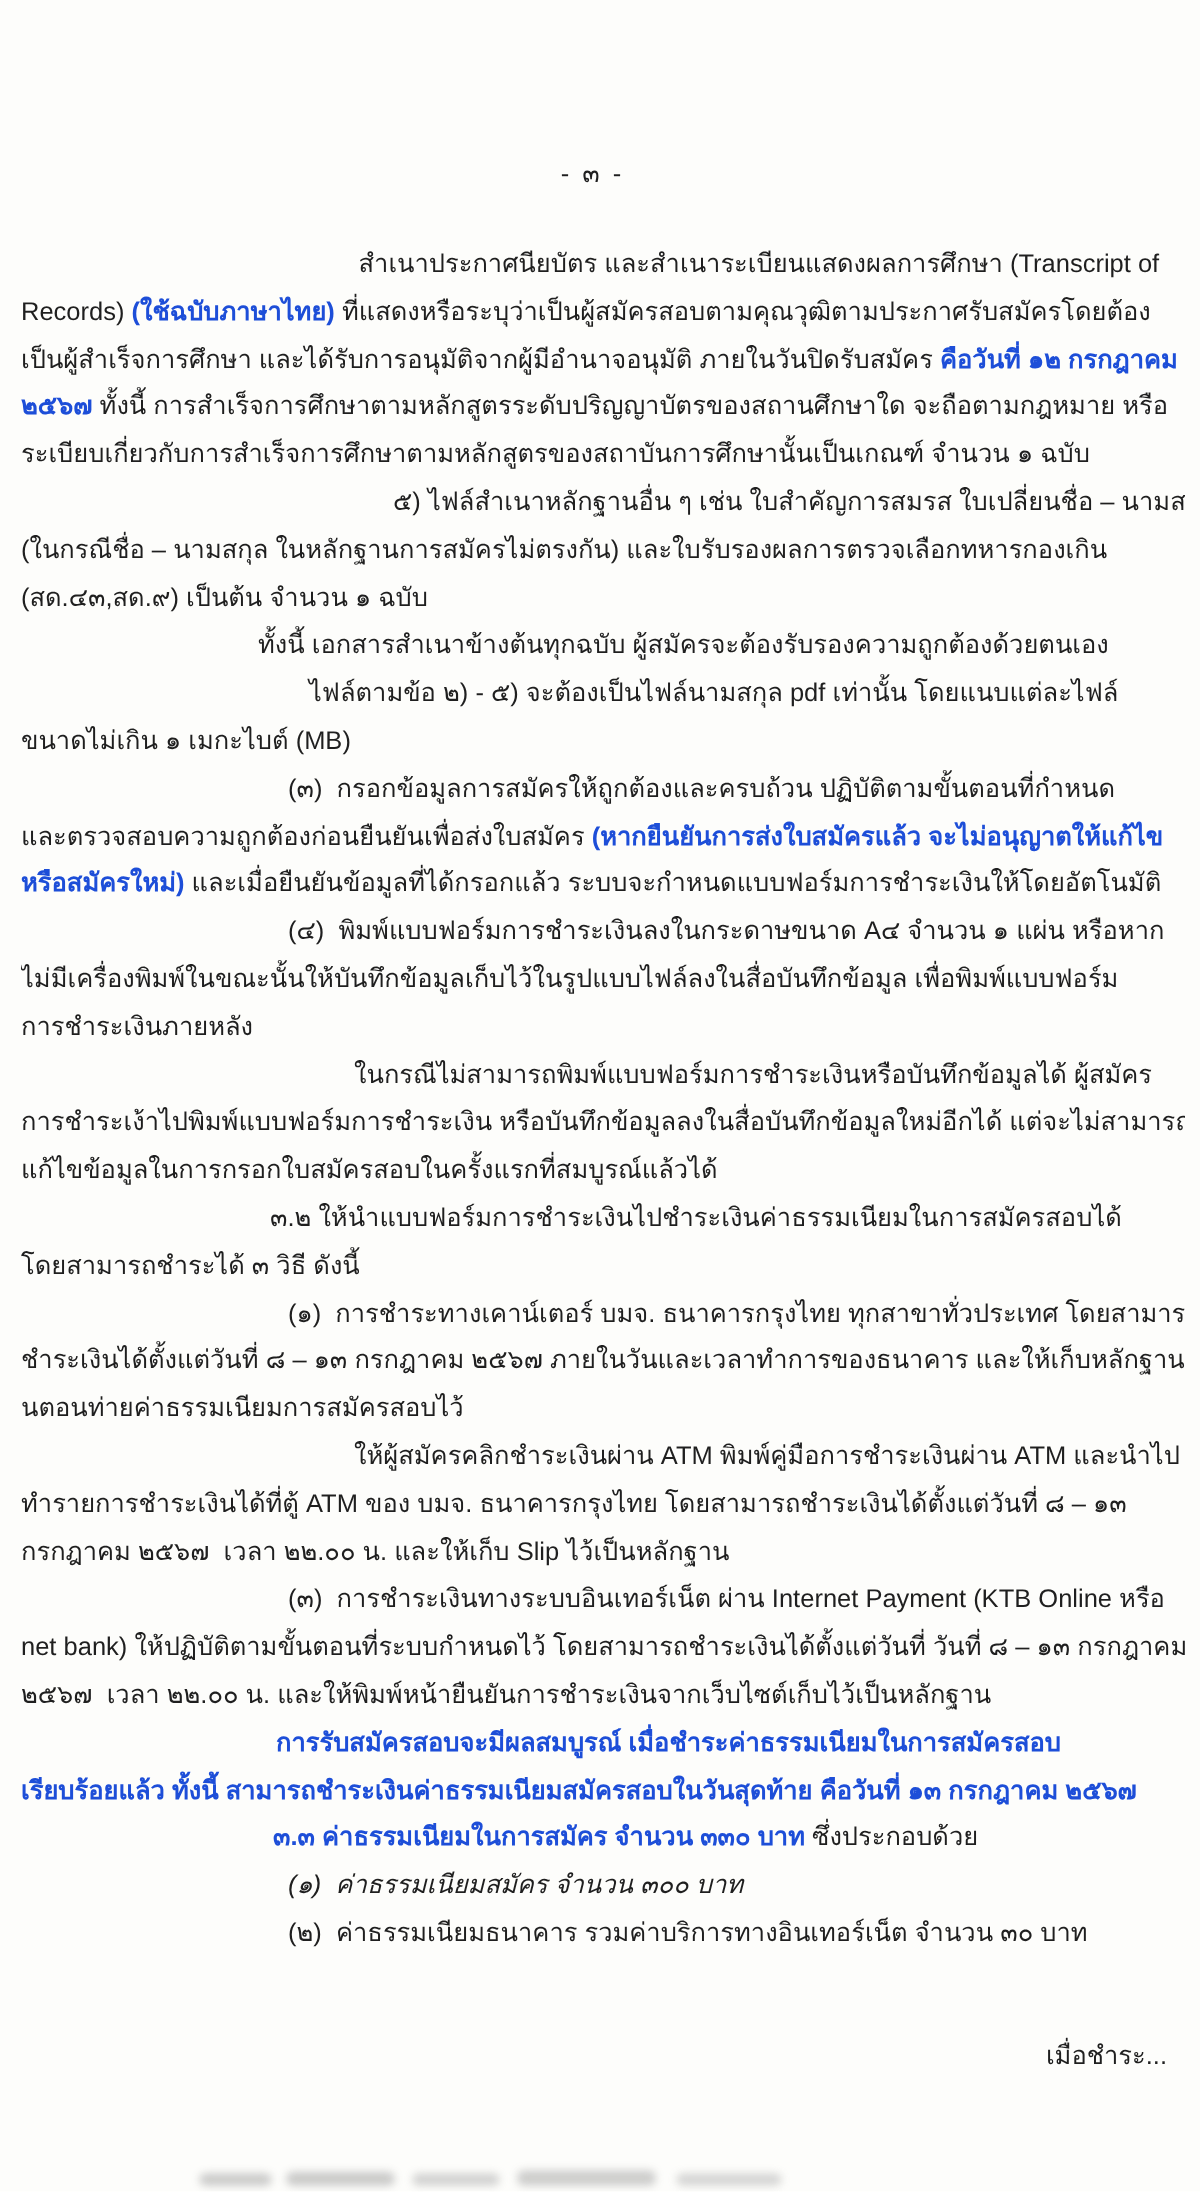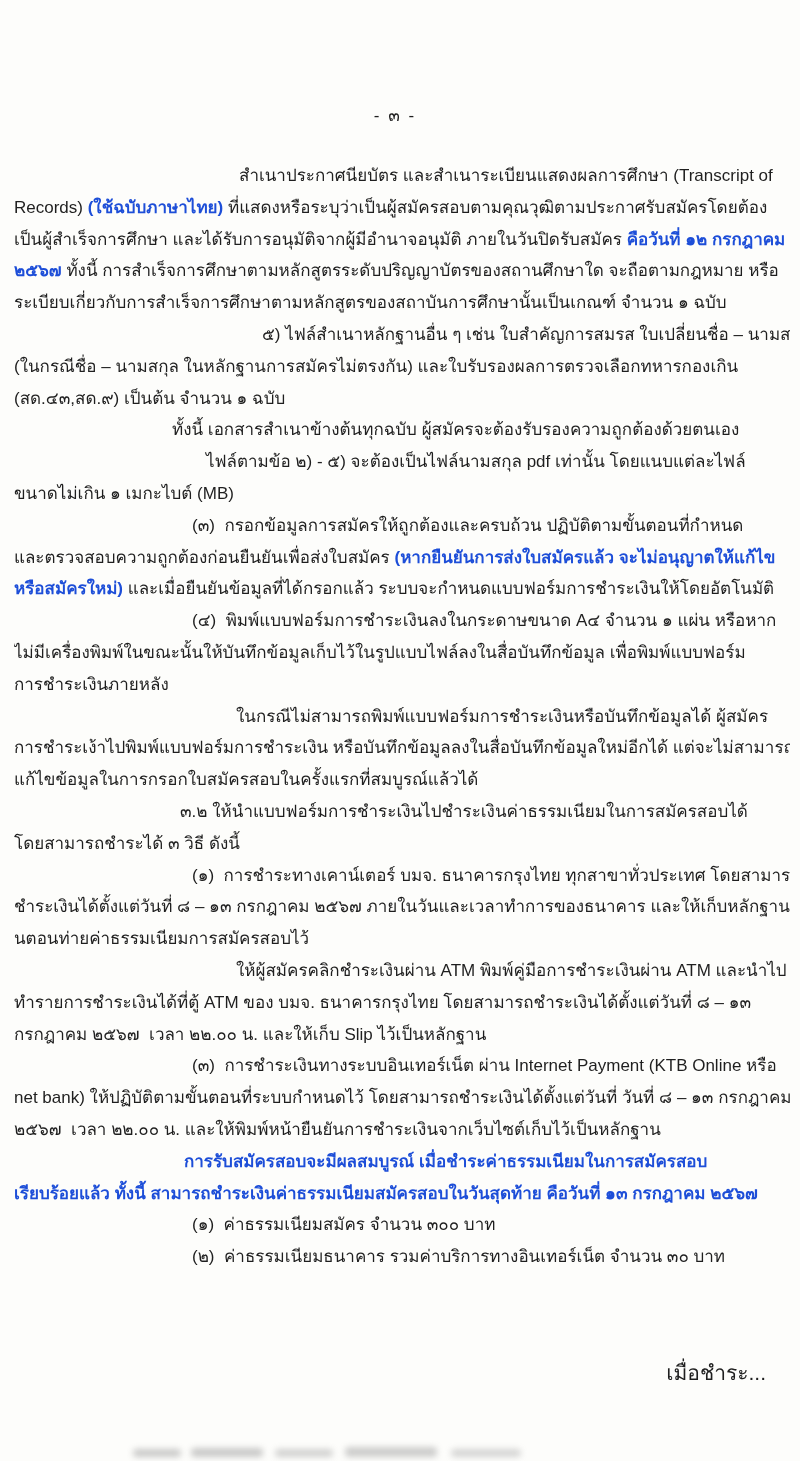--- a/index.html
+++ b/index.html
@@ -38,22 +38,22 @@
     line-height: 31.8px;
     font-size: 17px;
     white-space: nowrap;
     overflow: hidden;
   }
   .line span.b { font-weight: 700; color: #1d4ed8; }
   .line span.u { text-underline-offset: 4px; }
   .continuation {
     position: absolute;
     top: 1356px;
-    right: 34px;
-    font-size: 21px;
+    right: 22px;
+    font-size: 17px;
   }
   
   .smudge-band {
     position: absolute;
     top: 1445px;
     left: 125px;
     width: 440px;
     height: 14px;
     pointer-events: none;
   }
@@ -104,21 +104,22 @@
       <div class="line"><span>ชำระเงินได้ตั้งแต่วันที่ ๘ – ๑๓ กรกฎาคม ๒๕๖๗ ภายในวันและเวลาทำการของธนาคาร และให้เก็บหลักฐาน</span></div>
       <div class="line"><span>นตอนท่ายค่าธรรมเนียมการสมัครสอบไว้</span></div>
       <div class="line" style="padding-left: 222px;"><span>ให้ผู้สมัครคลิกชำระเงินผ่าน ATM พิมพ์คู่มือการชำระเงินผ่าน ATM และนำไป</span></div>
       <div class="line"><span>ทำรายการชำระเงินได้ที่ตู้ ATM ของ บมจ. ธนาคารกรุงไทย โดยสามารถชำระเงินได้ตั้งแต่วันที่ ๘ – ๑๓</span></div>
       <div class="line"><span>กรกฎาคม ๒๕๖๗&nbsp; เวลา ๒๒.๐๐ น. และให้เก็บ Slip ไว้เป็นหลักฐาน</span></div>
       <div class="line" style="padding-left: 178px;"><span>(๓)&nbsp; การชำระเงินทางระบบอินเทอร์เน็ต ผ่าน Internet Payment (KTB Online หรือ</span></div>
       <div class="line"><span>net bank) ให้ปฏิบัติตามขั้นตอนที่ระบบกำหนดไว้ โดยสามารถชำระเงินได้ตั้งแต่วันที่ วันที่ ๘ – ๑๓ กรกฎาคม</span></div>
       <div class="line"><span>๒๕๖๗&nbsp; เวลา ๒๒.๐๐ น. และให้พิมพ์หน้ายืนยันการชำระเงินจากเว็บไซต์เก็บไว้เป็นหลักฐาน</span></div>
       <div class="line" style="padding-left: 170px;"><span class="b">การรับสมัครสอบจะมีผลสมบูรณ์ เมื่อชำระค่าธรรมเนียมในการสมัครสอบ</span></div>
       <div class="line"><span class="b">เรียบร้อยแล้ว ทั้งนี้ สามารถชำระเงินค่าธรรมเนียมสมัครสอบในวันสุดท้าย คือวันที่ ๑๓ กรกฎาคม ๒๕๖๗</span></div>
-      <div class="line" style="padding-left: 178px;"><span>(๑)&nbsp; ค่าธรรมเนียมสมัคร จำนวน ๓๐๐ บาท</span></div>
+      <div class="line" style="padding-left: 168px;"><span class="b">๓.๓ ค่าธรรมเนียมในการสมัคร จำนวน ๓๓๐ บาท</span><span> ซึ่งประกอบด้วย</span></div>
+      <div class="line" style="padding-left: 178px; font-style: italic;"><span>(๑)&nbsp; ค่าธรรมเนียมสมัคร จำนวน ๓๐๐ บาท</span></div>
       <div class="line" style="padding-left: 178px;"><span>(๒)&nbsp; ค่าธรรมเนียมธนาคาร รวมค่าบริการทางอินเทอร์เน็ต จำนวน ๓๐ บาท</span></div>
     </div>
 
   <div class="continuation">เมื่อชำระ...</div>
 
   <div class="smudge-band">
     <i></i>
       <i></i>
       <i></i>
       <i></i>

